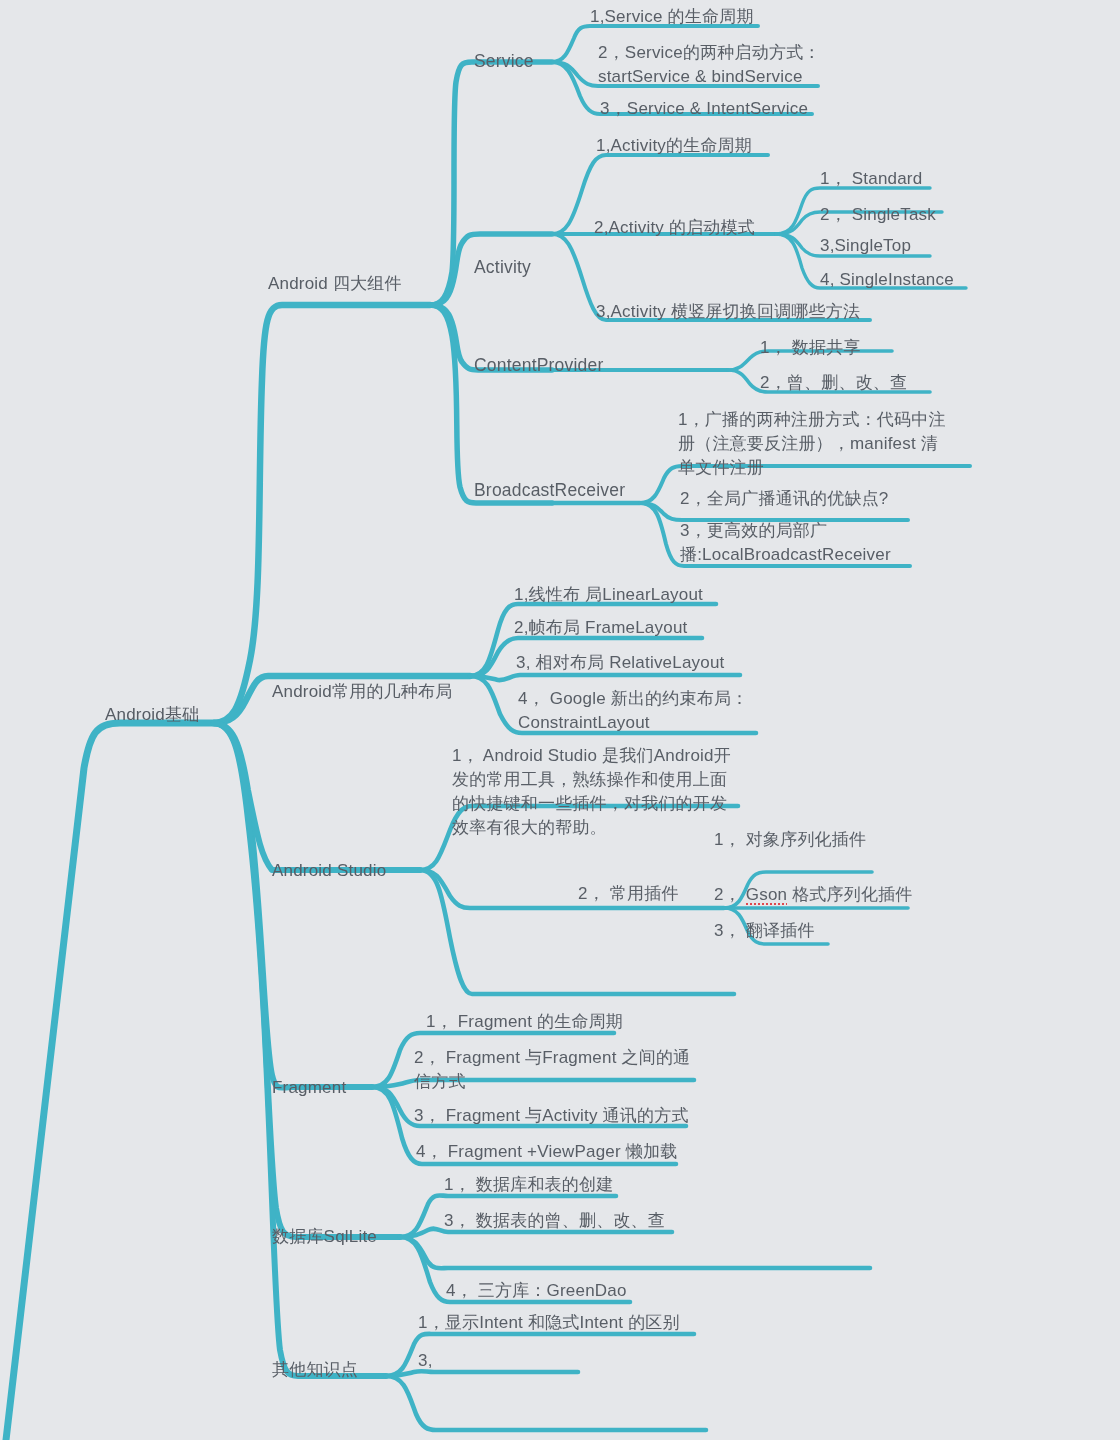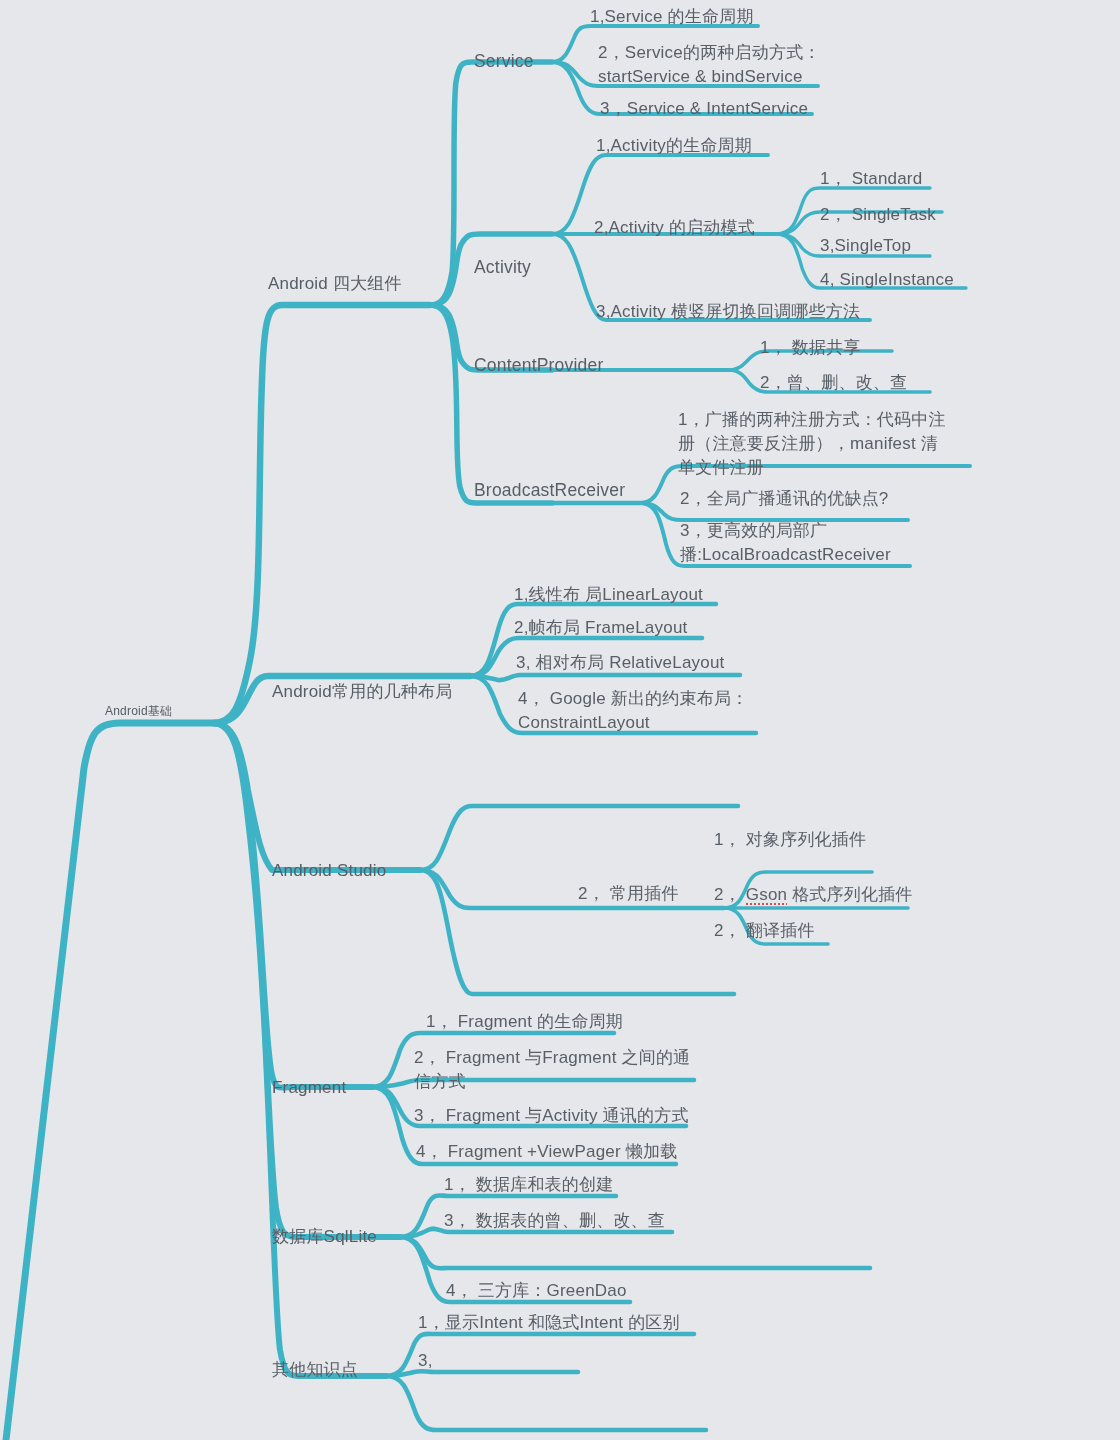--- a/index.html
+++ b/index.html
@@ -14,21 +14,21 @@
   }
   #mindmap{position:absolute;left:0;top:0;width:1120px;height:1440px;}
   svg.links{position:absolute;left:0;top:0;width:1120px;height:1440px;pointer-events:none;}
   .node{
     position:absolute;
     color:#5a6068;
     line-height:1.42;
     white-space:pre-line;
     letter-spacing:.2px;
   }
-  .node.lvl0{font-size:12px;color:#565c64;}
+  .node.lvl0{font-size:17px;color:#565c64;}
   .node.lvl1{font-size:17px;color:#575d65;}
   .node.lvl2{font-size:17.5px;color:#585e66;}
   .node.lvl3{font-size:17px;color:#585e66;}
   .sp{color:#5a6068;}
   .sp.mis{
     background-image:linear-gradient(to right,#e0484d 0,#e0484d 2px,transparent 2px,transparent 4px);
     background-repeat:repeat-x;
     background-position:left bottom;
     background-size:4px 2px;
     padding-bottom:1px;
@@ -143,25 +143,29 @@
   <div class="node lvl3" style="left:680px;top:487px;">2，全局广播通讯的优缺点?</div>
   <div class="node lvl3" style="left:680px;top:519px;">3，更高效的局部广
 播:LocalBroadcastReceiver</div>
 
   <div class="node lvl3" style="left:514px;top:583px;">1,线性布 局LinearLayout</div>
   <div class="node lvl3" style="left:514px;top:616px;">2,帧布局 FrameLayout</div>
   <div class="node lvl3" style="left:516px;top:651px;">3, 相对布局 RelativeLayout</div>
   <div class="node lvl3" style="left:518px;top:687px;">4， Google 新出的约束布局：
 ConstraintLayout</div>
 
+  <div class="node lvl3" style="left:452px;top:744px;">1， Android Studio 是我们Android开
+发的常用工具，熟练操作和使用上面
+的快捷键和一些插件，对我们的开发
+效率有很大的帮助。</div>
   <div class="node lvl3" style="left:578px;top:882px;">2， 常用插件</div>
 
   <div class="node lvl3" style="left:714px;top:828px;">1， 对象序列化插件</div>
   <div class="node lvl3" style="left:714px;top:883px;"><span class="sp">2， </span><span class="sp mis">Gson</span><span class="sp"> 格式序列化插件</span></div>
-  <div class="node lvl3" style="left:714px;top:919px;">2， 翻译插件</div>
+  <div class="node lvl3" style="left:714px;top:919px;">3， 翻译插件</div>
 
   <div class="node lvl3" style="left:414px;top:1010px;margin-left:12px;">1， Fragment 的生命周期</div>
   <div class="node lvl3" style="left:414px;top:1046px;">2， Fragment 与Fragment 之间的通
 信方式</div>
   <div class="node lvl3" style="left:414px;top:1104px;">3， Fragment 与Activity 通讯的方式</div>
   <div class="node lvl3" style="left:416px;top:1140px;">4， Fragment +ViewPager 懒加载</div>
 
   <div class="node lvl3" style="left:444px;top:1173px;">1， 数据库和表的创建</div>
   <div class="node lvl3" style="left:444px;top:1209px;">3， 数据表的曾、删、改、查</div>
   <div class="node lvl3" style="left:446px;top:1279px;">4， 三方库：GreenDao</div>

